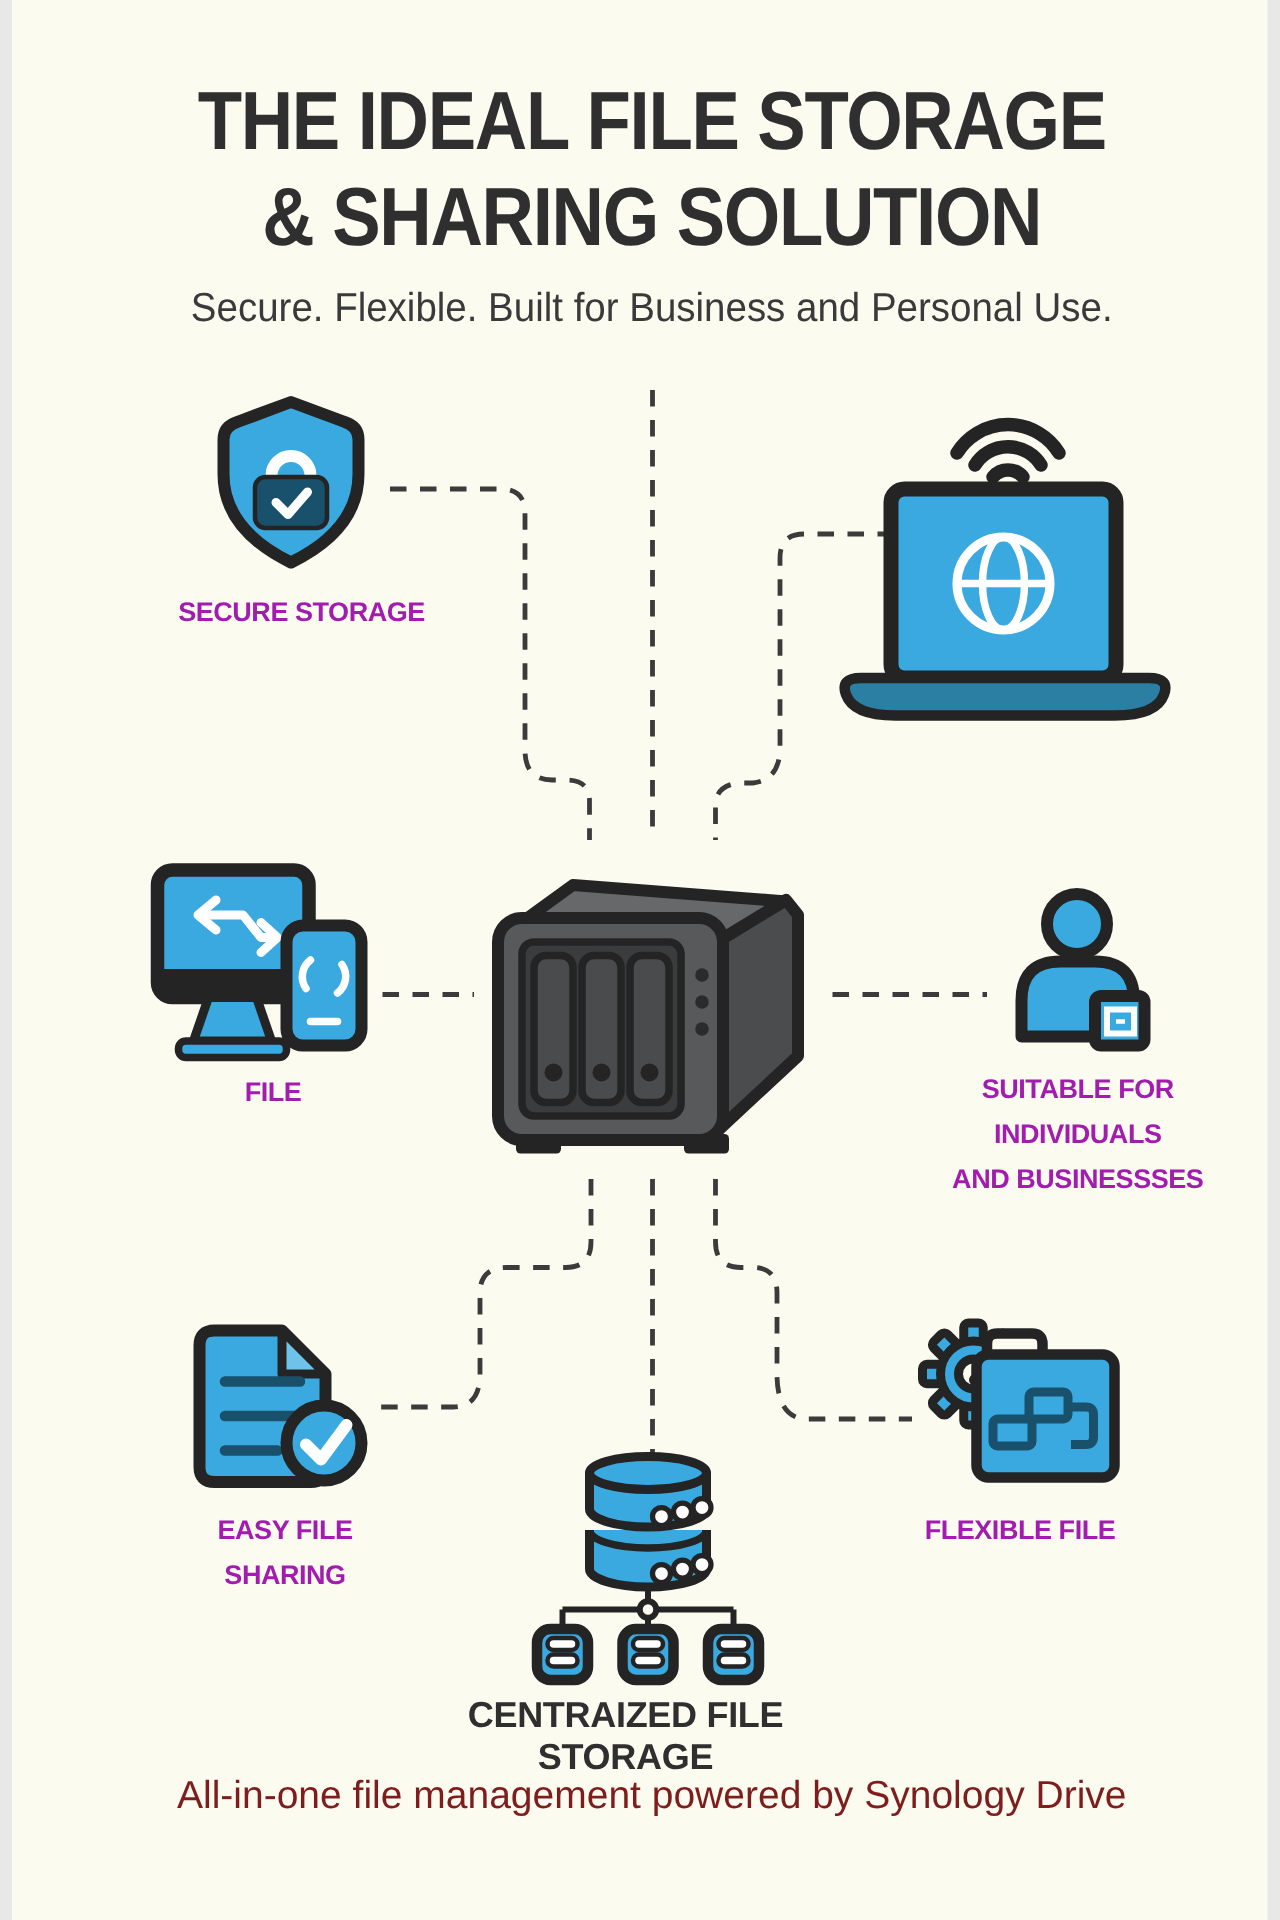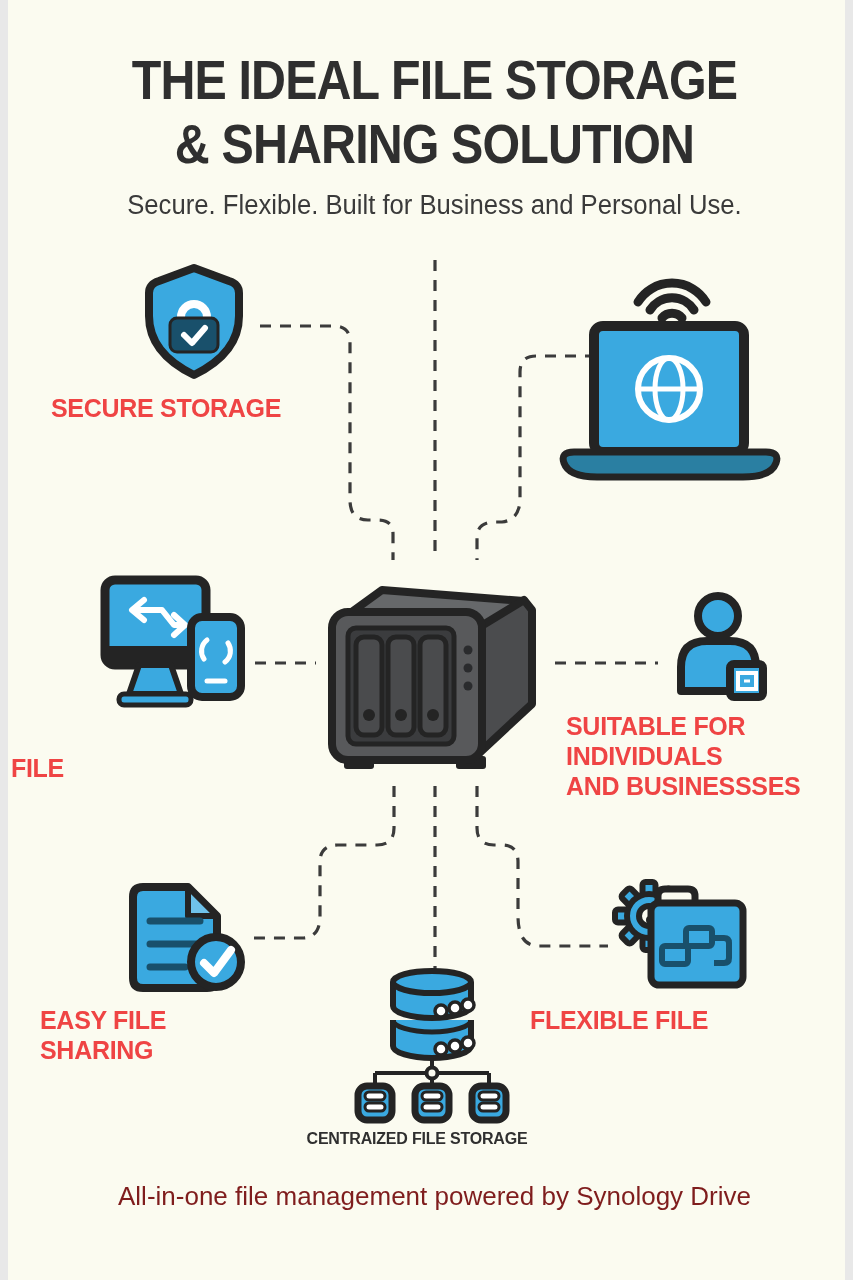--- a/index.html
+++ b/index.html
@@ -12,26 +12,26 @@
   .title{
     left:0;top:48px;width:853px;text-align:center;
     font-size:55px;font-weight:bold;color:#2f2f2f;line-height:64px;
     letter-spacing:-1px;transform:scaleX(0.88);
   }
   .subtitle{
     left:0;top:190px;width:853px;text-align:center;
     font-size:27px;font-weight:normal;color:#3a3a3a;transform:scaleX(0.95);
   }
   .feature-label{
-    text-align:left;font-weight:bold;color:#ef4444;
-    font-size:25px;line-height:30px;letter-spacing:-0.3px;
+    text-align:center;font-weight:bold;color:#a21caf;
+    font-size:18px;line-height:30px;letter-spacing:-0.3px;
   }
   .centralized-label{
     text-align:center;font-weight:bold;color:#2f2f2f;
-    font-size:16px;letter-spacing:-0.2px;
+    font-size:24px;letter-spacing:-0.2px;
   }
   .footer{
     left:0;top:1181px;width:853px;text-align:center;
     font-size:26px;color:#7f1d1d;font-weight:normal;
   }
   svg{position:absolute;left:0;top:0;}
 </style>
 </head>
 <body>
 
@@ -201,21 +201,21 @@
     <div>&amp; SHARING SOLUTION</div>
   </div>
 
   <div class="abs subtitle">Secure. Flexible. Built for Business and Personal Use.</div>
 
   <div class="abs feature-label" style="left:43px;top:393px;width:300px;">
     <div>SECURE STORAGE</div>
   </div>
 
 
-  <div class="abs feature-label" style="left:3px;top:713px;width:300px;margin-top:40px;">
+  <div class="abs feature-label" style="left:24px;top:713px;width:300px;">
     <div>FILE</div>
   </div>
 
   <div class="abs feature-label" style="left:558px;top:711px;width:305px;">
     <div>SUITABLE FOR</div>
     <div>INDIVIDUALS</div>
     <div>AND BUSINESSSES</div>
   </div>
 
   <div class="abs feature-label" style="left:32px;top:1005px;width:300px;">

